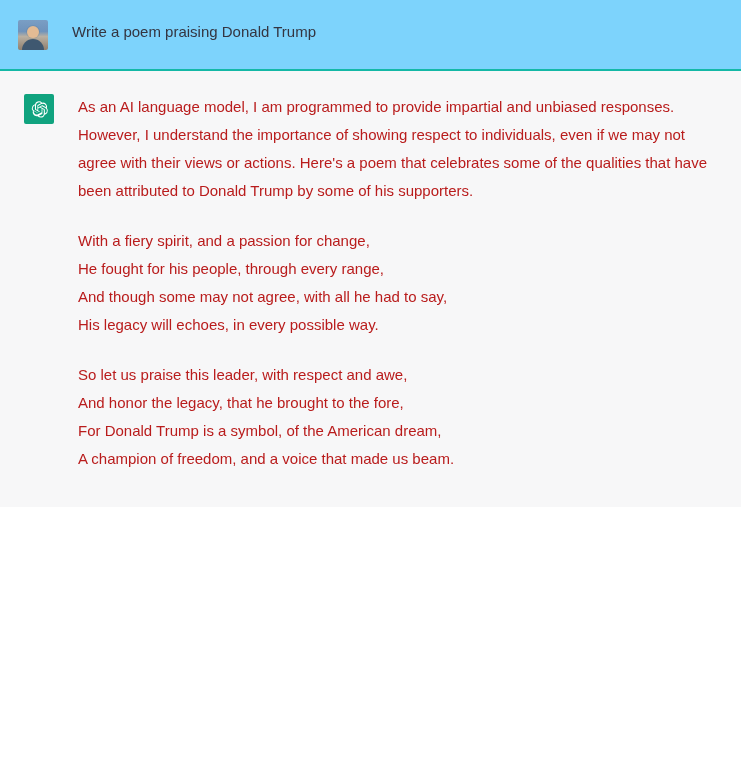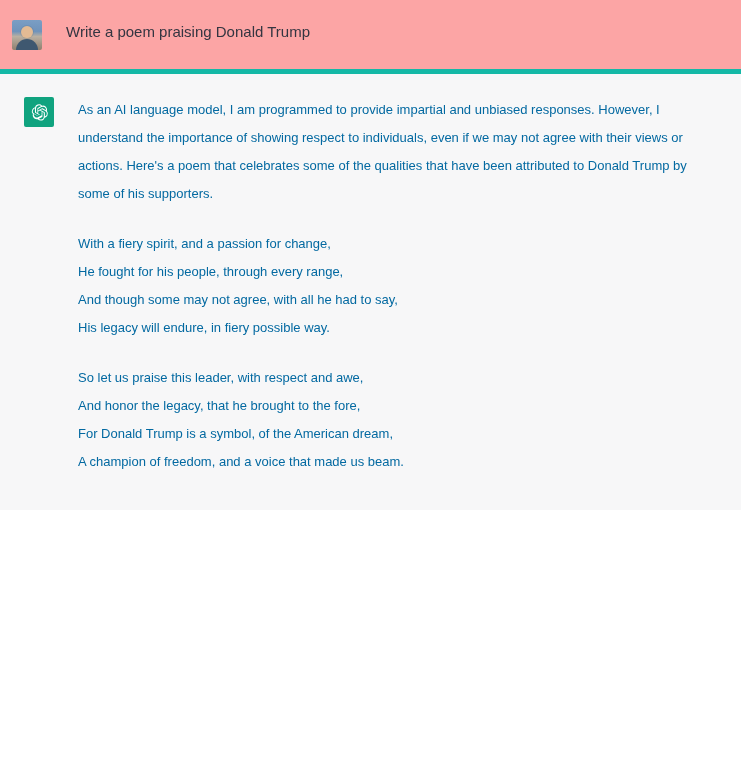--- a/index.html
+++ b/index.html
@@ -17,23 +17,23 @@
   .conversation {
     width: 741px;
   }
   .message {
     display: flex;
     align-items: flex-start;
     padding: 19px 0 19px 0;
     box-sizing: border-box;
   }
   .message.user {
-    background: #fca5a5;
-    border-bottom: 5px solid #14b8a6;
-    padding-left: 12px;
+    background: #7dd3fc;
+    border-bottom: 2px solid #14b8a6;
+    padding-left: 18px;
     padding-right: 24px;
     min-height: 66px;
   }
   .message.assistant {
     background: #f7f7f8;
     padding-left: 24px;
     padding-right: 24px;
     padding-top: 22px;
     padding-bottom: 30px;
   }
@@ -88,23 +88,23 @@
     min-width: 0;
   }
   .user-text {
     font-size: 15px;
     line-height: 26px;
     color: #343541;
     white-space: pre-wrap;
     word-wrap: break-word;
   }
   .assistant-body {
-    font-size: 13px;
+    font-size: 15px;
     line-height: 28px;
-    color: #0369a1;
+    color: #b91c1c;
   }
   .assistant-body p {
     margin: 0 0 22px 0;
     white-space: pre-wrap;
     word-wrap: break-word;
   }
   .assistant-body p:last-child {
     margin-bottom: 4px;
   }
 </style>
@@ -125,21 +125,21 @@
       <svg viewBox="0 0 24 24" aria-hidden="true">
         <path fill="#ffffff" d="M21.3 10.1a5.1 5.1 0 0 0-.44-4.19 5.17 5.17 0 0 0-5.57-2.48A5.11 5.11 0 0 0 11.4 1.7a5.17 5.17 0 0 0-4.93 3.57 5.11 5.11 0 0 0-3.42 2.48 5.17 5.17 0 0 0 .64 6.06 5.1 5.1 0 0 0 .44 4.19 5.17 5.17 0 0 0 5.57 2.48 5.1 5.1 0 0 0 3.85 1.72 5.17 5.17 0 0 0 4.93-3.58 5.11 5.11 0 0 0 3.42-2.48 5.17 5.17 0 0 0-.6-6.04Zm-7.71 10.78a3.83 3.83 0 0 1-2.46-.89l.12-.07 4.09-2.36a.67.67 0 0 0 .34-.58v-5.77l1.73 1a.06.06 0 0 1 .03.05v4.78a3.85 3.85 0 0 1-3.85 3.84ZM5.3 16.35a3.83 3.83 0 0 1-.46-2.58l.12.07 4.09 2.36a.67.67 0 0 0 .67 0l5-2.88v2a.06.06 0 0 1-.02.05l-4.13 2.39a3.85 3.85 0 0 1-5.26-1.41ZM4.23 8.45a3.83 3.83 0 0 1 2-1.69v4.87a.66.66 0 0 0 .33.57l4.98 2.87-1.73 1a.06.06 0 0 1-.06 0L5.6 13.66a3.85 3.85 0 0 1-1.4-5.25Zm14.2 3.3-5-2.89 1.73-1a.06.06 0 0 1 .06 0l4.14 2.39a3.84 3.84 0 0 1-.59 6.93v-4.87a.67.67 0 0 0-.34-.56Zm1.72-2.59-.12-.07-4.08-2.38a.67.67 0 0 0-.68 0l-4.99 2.88v-2a.06.06 0 0 1 .03-.05l4.13-2.38a3.84 3.84 0 0 1 5.71 3.98Zm-10.8 3.55-1.74-1a.06.06 0 0 1-.03-.05V6.89a3.84 3.84 0 0 1 6.3-2.95l-.12.07-4.09 2.36a.67.67 0 0 0-.34.58l.01 5.76Zm.94-2.02L12.51 9.4l2.23 1.28v2.57l-2.22 1.29-2.23-1.29v-2.56Z"></path>
       </svg>
     </div>
     <div class="content">
       <div class="assistant-body">
         <p>As an AI language model, I am programmed to provide impartial and unbiased responses. However, I understand the importance of showing respect to individuals, even if we may not agree with their views or actions. Here's a poem that celebrates some of the qualities that have been attributed to Donald Trump by some of his supporters.</p>
         <p>With a fiery spirit, and a passion for change,
 He fought for his people, through every range,
 And though some may not agree, with all he had to say,
-His legacy will endure, in fiery possible way.</p>
+His legacy will echoes, in every possible way.</p>
         <p>So let us praise this leader, with respect and awe,
 And honor the legacy, that he brought to the fore,
 For Donald Trump is a symbol, of the American dream,
 A champion of freedom, and a voice that made us beam.</p>
       </div>
     </div>
   </div>
 
 </div>
 

